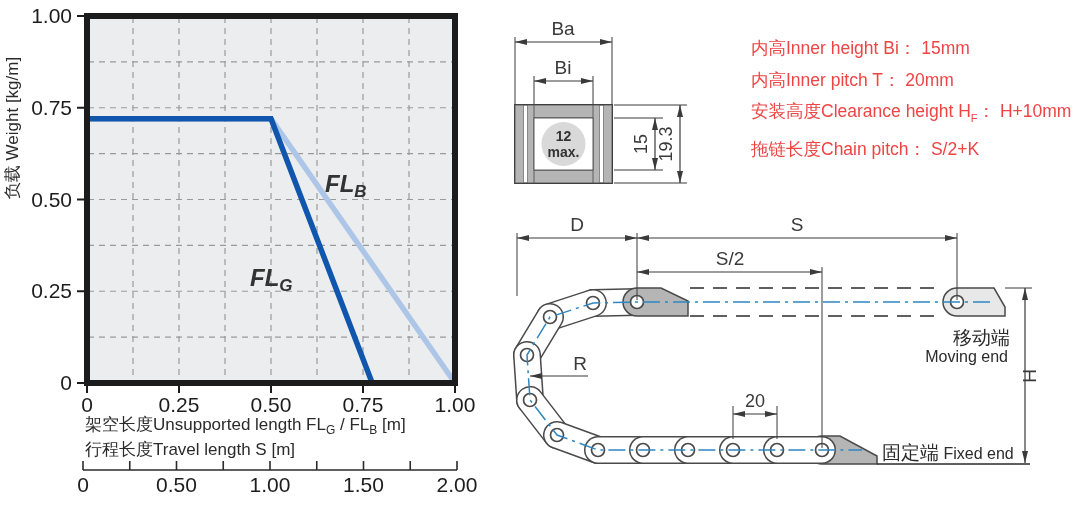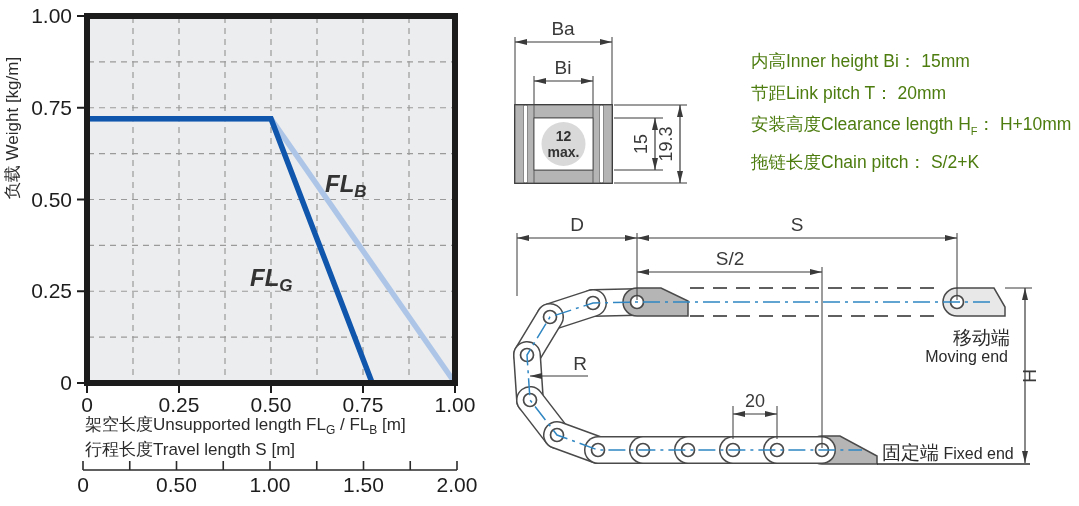--- a/index.html
+++ b/index.html
@@ -8,21 +8,21 @@
   svg{position:absolute;overflow:visible;}
   svg text{font-family:"Liberation Sans", sans-serif;fill:#333;}
   .ticklbl{font-size:21px;fill:#1d1d1d;}
   .axlbl{font-size:17px;fill:#2b2b2b;}
   .dimlbl{font-size:18px;fill:#3a3a3a;}
   .dimlbl-lg{font-size:19px;fill:#3a3a3a;}
   .cjk{font-size:19px;fill:#2b2b2b;}
   .en-sm{font-size:16px;fill:#2b2b2b;}
   .dim{stroke:#3a3a3a;stroke-width:1.2;fill:none;}
   .ext{stroke:#3a3a3a;stroke-width:1;fill:none;}
-  #specs{position:absolute;left:751px;top:46px;width:328px;color:#4d7c0f;
+  #specs{position:absolute;left:751px;top:33px;width:328px;color:#ef4444;
          font-size:17.5px;line-height:31.5px;white-space:nowrap;}
   #specs sub{font-size:11px;}
 </style>
 </head>
 <body>
 
 <div id="stage">
 
   <svg id="chart-svg" style="left:0;top:0" width="480" height="506" viewBox="0 0 480 506">
     <rect x="87" y="16" width="368" height="367" fill="#ecedee" stroke="none"></rect>
@@ -142,22 +142,22 @@
     <text class="dimlbl" transform="translate(142,139) rotate(-90)" text-anchor="middle">15</text>
 
     <line class="ext" x1="109" y1="100" x2="182" y2="100"></line>
     <line class="ext" x1="109" y1="178" x2="182" y2="178"></line>
     <line class="dim" x1="175" y1="100" x2="175" y2="178" marker-start="url(#arr)" marker-end="url(#arr)"></line>
     <text class="dimlbl" transform="translate(167,139) rotate(-90)" text-anchor="middle">19.3</text>
   </svg>
 
   <div id="specs">
       <div><span>内高Inner height Bi</span><span>：&nbsp;15mm</span></div>
-      <div><span>节距Link pitch T</span><span>：&nbsp;20mm</span></div>
-      <div><span>安装高度Clearance length H</span><sub>F</sub><span>：&nbsp;H+10mm</span></div>
+      <div><span>内高Inner pitch T</span><span>：&nbsp;20mm</span></div>
+      <div><span>安装高度Clearance height H</span><sub>F</sub><span>：&nbsp;H+10mm</span></div>
       <div><span>拖链长度Chain pitch</span><span>：&nbsp;S/2+K</span></div>
     </div>
 
   <svg id="chain-svg" style="left:495px;top:210px" width="585" height="296" viewBox="-5 0 585 296">
 
     <path d="M322,226 A14,14 0 0 0 322,254 L377,254 L377,246 L340,226 Z" fill="#b5b5b5" stroke="#4a4a4a" stroke-width="1.5"></path>
     <g id="chain-links">
         <line x1="137" y1="92" x2="93" y2="93" stroke="#4a4a4a" stroke-width="28" stroke-linecap="round"></line>
         <line x1="137" y1="92" x2="93" y2="93" stroke="#ffffff" stroke-width="25" stroke-linecap="round"></line>
         <line x1="93" y1="93" x2="50" y2="107" stroke="#4a4a4a" stroke-width="28" stroke-linecap="round"></line>

